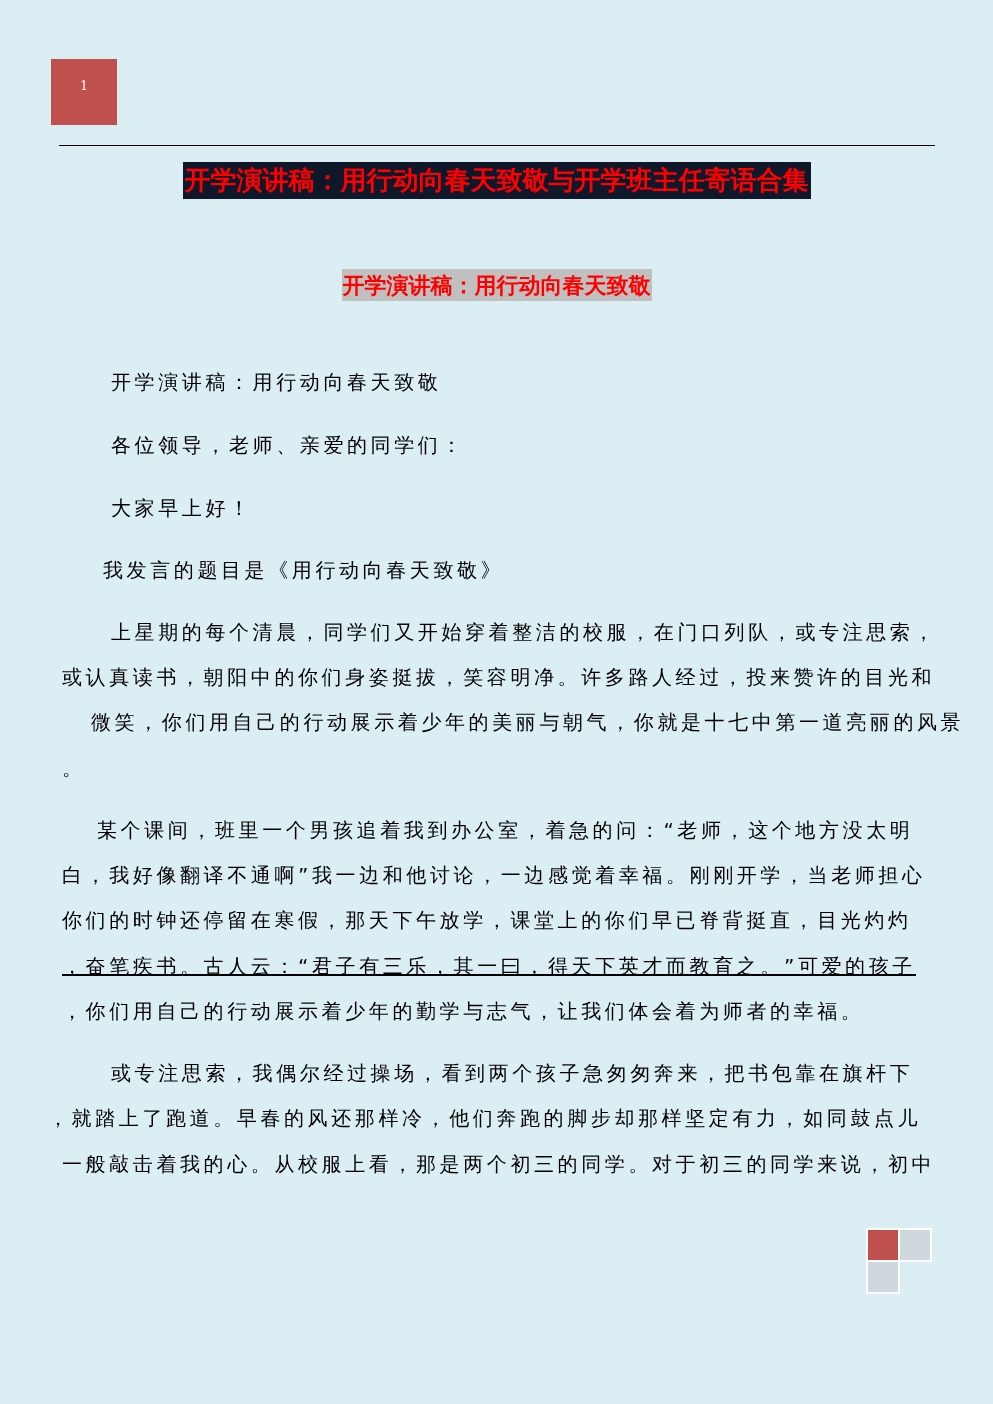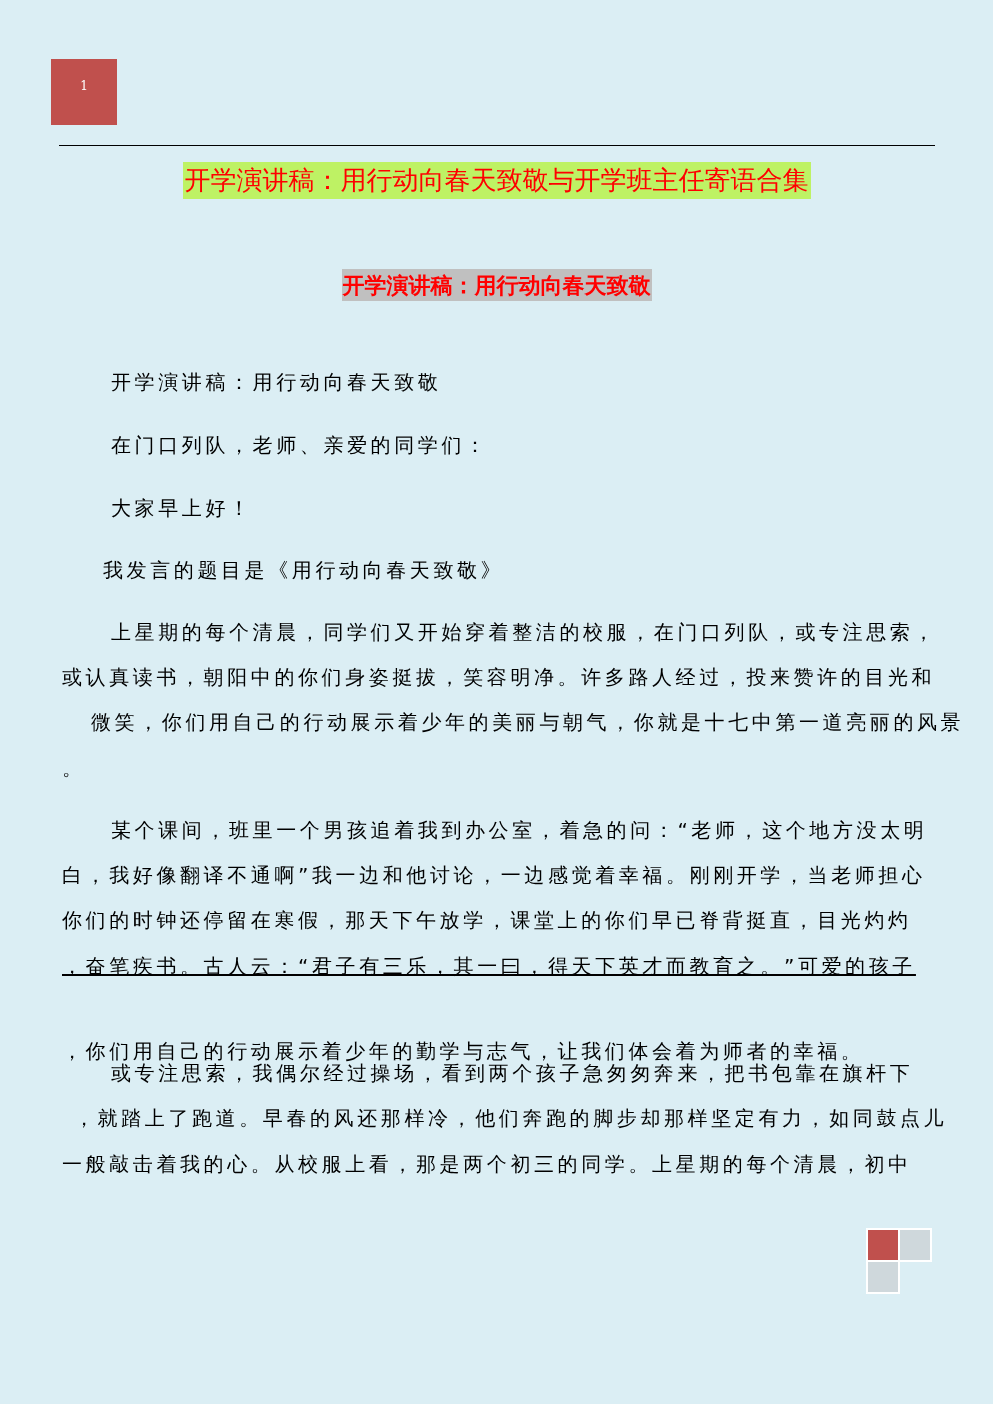--- a/index.html
+++ b/index.html
@@ -41,24 +41,24 @@
     }
     .main-title-wrap {
       position: absolute;
       left: 0;
       top: 162px;
       width: 993px;
       text-align: center;
     }
     .main-title {
       display: inline-block;
-      background: #bef264;
+      background: #0f172a;
       color: #ff0000;
       font-family: "DejaVu Serif", serif;
-      font-weight: normal;
+      font-weight: bold;
       font-size: 26px;
       line-height: 37px;
       padding: 0 2px;
       letter-spacing: 0px;
     }
     .sub-title-wrap {
       position: absolute;
       left: 0;
       top: 269px;
       width: 993px;
@@ -110,34 +110,34 @@
 <div class="main-title-wrap">
   <span class="main-title">开学演讲稿：用行动向春天致敬与开学班主任寄语合集</span>
 </div>
 
 <div class="sub-title-wrap">
   <span class="sub-title">开学演讲稿：用行动向春天致敬</span>
 </div>
 
 <div>
   <div class="line" style="left: 111px; top: 370px;">开学演讲稿：用行动向春天致敬</div>
-  <div class="line" style="left: 111px; top: 433px;">在门口列队，老师、亲爱的同学们：</div>
+  <div class="line" style="left: 111px; top: 433px;">各位领导，老师、亲爱的同学们：</div>
   <div class="line" style="left: 111px; top: 496px;">大家早上好！</div>
   <div class="line" style="left: 103px; top: 558px;">我发言的题目是《用行动向春天致敬》</div>
   <div class="line" style="left: 111px; top: 620px;">上星期的每个清晨，同学们又开始穿着整洁的校服，在门口列队，或专注思索，</div>
   <div class="line" style="left: 62px; top: 665px;">或认真读书，朝阳中的你们身姿挺拔，笑容明净。许多路人经过，投来赞许的目光和</div>
   <div class="line" style="left: 62px; top: 710px; margin-left: 29px;">微笑，你们用自己的行动展示着少年的美丽与朝气，你就是十七中第一道亮丽的风景</div>
   <div class="line" style="left: 62px; top: 756px;">。</div>
-  <div class="line" style="left: 111px; top: 818px;">某个课间，班里一个男孩追着我到办公室，着急的问：“老师，这个地方没太明</div>
+  <div class="line" style="left: 97px; top: 818px;">某个课间，班里一个男孩追着我到办公室，着急的问：“老师，这个地方没太明</div>
   <div class="line" style="left: 62px; top: 863px;">白，我好像翻译不通啊”我一边和他讨论，一边感觉着幸福。刚刚开学，当老师担心</div>
   <div class="line" style="left: 62px; top: 908px;">你们的时钟还停留在寒假，那天下午放学，课堂上的你们早已脊背挺直，目光灼灼</div>
   <div class="line" style="left: 62px; top: 954px; text-decoration: underline;">，奋笔疾书。古人云：“君子有三乐，其一曰，得天下英才而教育之。”可爱的孩子</div>
-  <div class="line" style="left: 62px; top: 999px; margin-top: 40px;">，你们用自己的行动展示着少年的勤学与志气，让我们体会着为师者的幸福。</div>
+  <div class="line" style="left: 62px; top: 999px;">，你们用自己的行动展示着少年的勤学与志气，让我们体会着为师者的幸福。</div>
   <div class="line" style="left: 111px; top: 1061px;">或专注思索，我偶尔经过操场，看到两个孩子急匆匆奔来，把书包靠在旗杆下</div>
-  <div class="line" style="left: 74px; top: 1106px;">，就踏上了跑道。早春的风还那样冷，他们奔跑的脚步却那样坚定有力，如同鼓点儿</div>
-  <div class="line" style="left: 62px; top: 1152px;">一般敲击着我的心。从校服上看，那是两个初三的同学。上星期的每个清晨，初中</div>
+  <div class="line" style="left: 48px; top: 1106px;">，就踏上了跑道。早春的风还那样冷，他们奔跑的脚步却那样坚定有力，如同鼓点儿</div>
+  <div class="line" style="left: 62px; top: 1152px;">一般敲击着我的心。从校服上看，那是两个初三的同学。对于初三的同学来说，初中</div>
 </div>
 
 <div class="pager">
   <div class="sq red"></div>
   <div class="sq gray1"></div>
   <div class="sq gray2"></div>
 </div>
 
 </body></html>

